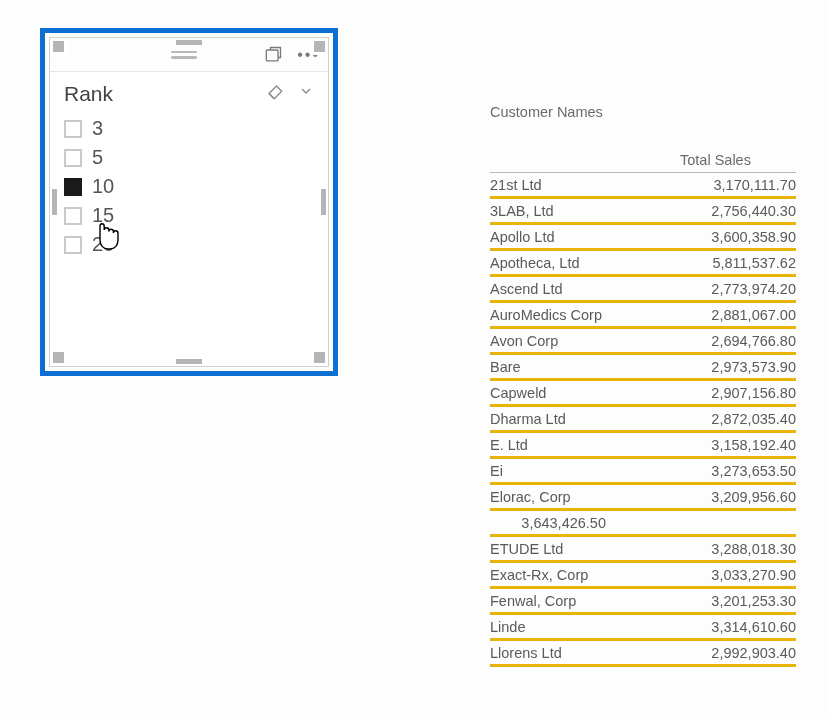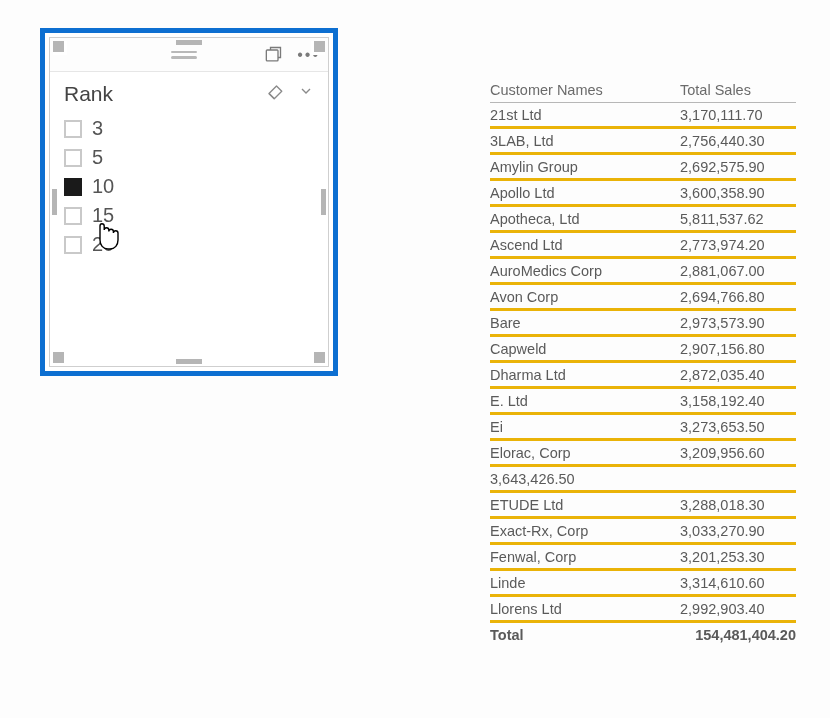--- a/index.html
+++ b/index.html
@@ -125,44 +125,44 @@
     left: 88px;
     top: 218px;
     pointer-events: none;
     z-index: 5;
   }
 
   
   .data-table {
     position: absolute;
     left: 490px;
-    top: 82px;
+    top: 104px;
     width: 306px;
     font-size: 14.5px;
     color: #595959;
   }
   .data-table .thead {
     display: flex;
     border-bottom: 1.5px solid #b7b7b7;
     padding-bottom: 4px;
   }
   .data-table .th {
     font-weight: 400;
     color: #6b6b6b;
   }
   .data-table .th.col-name { flex: 1; }
-  .data-table .th.col-val  { width: 116px; text-align: left; }
+  .data-table .th.col-val  { width: 116px; text-align: left; margin-top: 48px; }
 
   .data-table .row {
     display: flex;
     border-bottom: 3px solid #eab308;
     padding: 3.5px 0;
   }
   .data-table .cell-name { flex: 1; color: #5a5a5a; }
-  .data-table .cell-val  { width: 116px; text-align: left; color: #5a5a5a; }
+  .data-table .cell-val  { width: 116px; text-align: right; color: #5a5a5a; }
 
   .data-table .total-row {
     display: flex;
     padding-top: 4px;
     font-weight: 700;
     color: #333;
   }
   .data-table .total-row .cell-name { flex: 1; }
   .data-table .total-row .cell-val  { width: 130px; text-align: right; }
 </style>
@@ -254,24 +254,20 @@
   <div id="table-body">
       <div class="row">
         <div class="cell-name">21st Ltd</div>
         <div class="cell-val">3,170,111.70</div>
       </div>
       <div class="row">
         <div class="cell-name">3LAB, Ltd</div>
         <div class="cell-val">2,756,440.30</div>
       </div>
       <div class="row">
-        <div class="cell-name">Amylin Group</div>
-        <div class="cell-val">2,692,575.90</div>
-      </div>
-      <div class="row">
         <div class="cell-name">Apollo Ltd</div>
         <div class="cell-val">3,600,358.90</div>
       </div>
       <div class="row">
         <div class="cell-name">Apotheca, Ltd</div>
         <div class="cell-val">5,811,537.62</div>
       </div>
       <div class="row">
         <div class="cell-name">Ascend Ltd</div>
         <div class="cell-val">2,773,974.20</div>
@@ -325,17 +321,13 @@
       </div>
       <div class="row">
         <div class="cell-name">Linde</div>
         <div class="cell-val">3,314,610.60</div>
       </div>
       <div class="row">
         <div class="cell-name">Llorens Ltd</div>
         <div class="cell-val">2,992,903.40</div>
       </div>
     </div>
-  <div class="total-row">
-    <div class="cell-name">Total</div>
-    <div class="cell-val">154,481,404.20</div>
-  </div>
 </div>
 
 </body></html>

